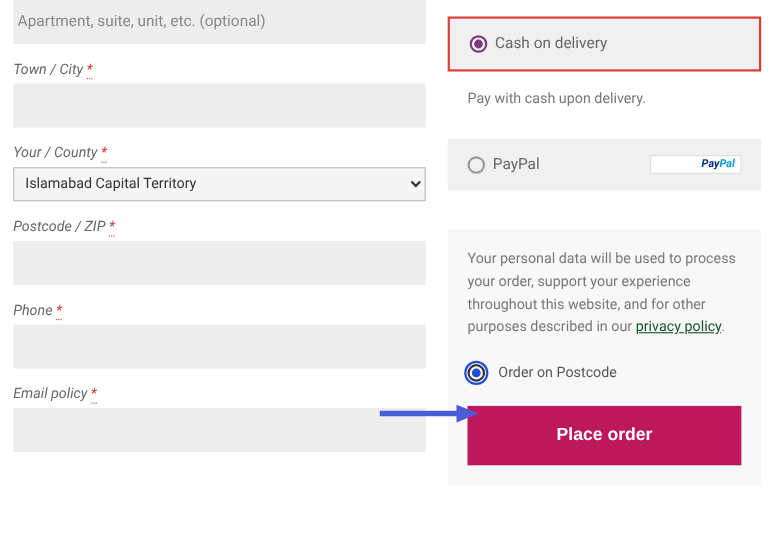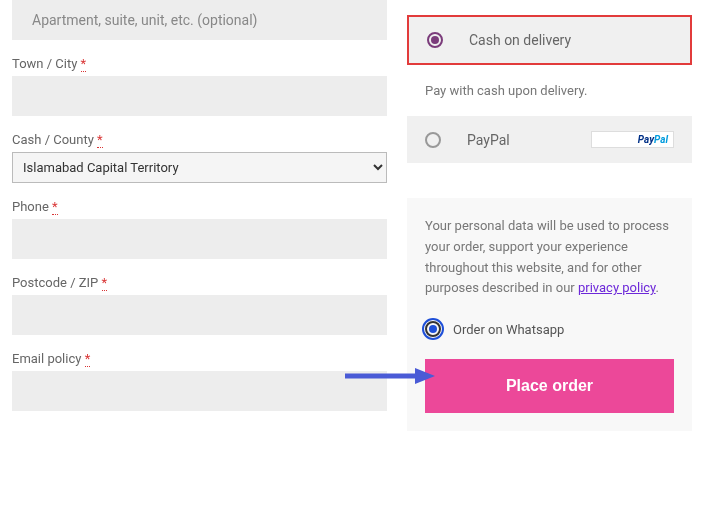--- a/index.html
+++ b/index.html
@@ -26,32 +26,33 @@
       padding-top: 15px;
     }
     .form-group {
       margin-bottom: 16px;
     }
     .form-label {
       display: block;
       font-size: 13px;
       color: #666;
       margin-bottom: 5px;
+      font-style: italic;
     }
     .required {
       color: #d93434;
       border-bottom: 1px dotted #d93434;
       text-decoration: none;
     }
     .form-input, .form-select {
       width: 100%;
       height: 40px;
       background: #ededed;
       border: none;
-      padding: 8px 20px;
+      padding: 8px 4px;
       font-size: 14px;
       color: #666;
       font-family: inherit;
     }
     .form-input::placeholder {
       color: #888;
     }
     .form-select {
       height: 31px;
       background: #f5f5f5;
@@ -59,28 +60,28 @@
       padding: 2px 6px;
       font-size: 13px;
       color: #333;
     }
     .payment-option {
       background: #f0f0f0;
       padding: 15px 18px;
       margin-bottom: 6px;
       display: flex;
       align-items: center;
-      gap: 26px;
+      gap: 7px;
     }
     .payment-option.highlighted {
       border: 2px solid #e23b3b;
       position: relative;
     }
     .payment-desc {
-      padding: 12px 18px 18px 18px;
+      padding: 12px 18px 28px 18px;
       font-size: 13px;
       color: #777;
       background: #fff;
     }
     .radio-outer {
       width: 16px;
       height: 16px;
       border: 2px solid #999;
       border-radius: 50%;
       display: flex;
@@ -117,21 +118,21 @@
       padding: 18px 18px;
       margin-top: 35px;
     }
     .privacy-text {
       font-size: 13px;
       color: #777;
       line-height: 1.6;
       margin-bottom: 16px;
     }
     .privacy-link {
-      color: #6d28d9;
+      color: #14532d;
       text-decoration: underline;
     }
     .order-options {
       margin-bottom: 16px;
     }
     .order-option {
       display: flex;
       align-items: center;
       gap: 12px;
       padding: 6px 0;
@@ -152,21 +153,21 @@
       outline-offset: 1px;
     }
     .radio-sq.selected .dot {
       width: 8px;
       height: 8px;
       background: #1e4fd8;
       border-radius: 50%;
     }
     .place-order-btn {
       width: 100%;
-      background: #ec4899;
+      background: #be185d;
       color: #fff;
       border: none;
       padding: 18px;
       font-size: 16px;
       font-weight: 600;
       cursor: pointer;
     }
     .arrow {
       position: absolute;
       left: 345px;
@@ -189,39 +190,39 @@
     <div class="form-group">
       <label class="form-label">
         <span>Town / City</span>
         <span class="required">*</span>
       </label>
       <input class="form-input" type="text" value="" style="">
     </div>
 
     <div class="form-group">
       <label class="form-label">
-        <span>Cash / County</span>
+        <span>Your / County</span>
         <span class="required">*</span>
       </label>
       <select class="form-select">
         <option>Islamabad Capital Territory</option>
       </select>
     </div>
 
     <div class="form-group">
       <label class="form-label">
+        <span>Postcode / ZIP</span>
+        <span class="required">*</span>
+      </label>
+      <input class="form-input" type="text" value="" style="">
+    </div>
+
+    <div class="form-group">
+      <label class="form-label">
         <span>Phone</span>
-        <span class="required">*</span>
-      </label>
-      <input class="form-input" type="text" value="" style="">
-    </div>
-
-    <div class="form-group">
-      <label class="form-label">
-        <span>Postcode / ZIP</span>
         <span class="required">*</span>
       </label>
       <input class="form-input" type="text" value="" style="">
     </div>
 
     <div class="form-group">
       <label class="form-label">
         <span>Email policy</span>
         <span class="required">*</span>
       </label>
@@ -249,21 +250,21 @@
     <div class="privacy-box">
       <p class="privacy-text">
         <span>Your personal data will be used to process your order, support your experience throughout this website, and for other purposes described in our </span><a href="#" class="privacy-link">privacy policy</a><span>.</span>
       </p>
 
       <div class="order-options">
         <div class="order-option">
           <span class="radio-sq selected">
             <span class="dot"></span>
           </span>
-          <span>Order on Whatsapp</span>
+          <span>Order on Postcode</span>
         </div>
       </div>
 
       <button class="place-order-btn">Place order</button>
     </div>
   </div>
 </div>
 
 <svg class="arrow" viewBox="0 0 90 20">
   <line x1="0" y1="10" x2="72" y2="10" stroke="#4a5bd6" stroke-width="5"></line>

